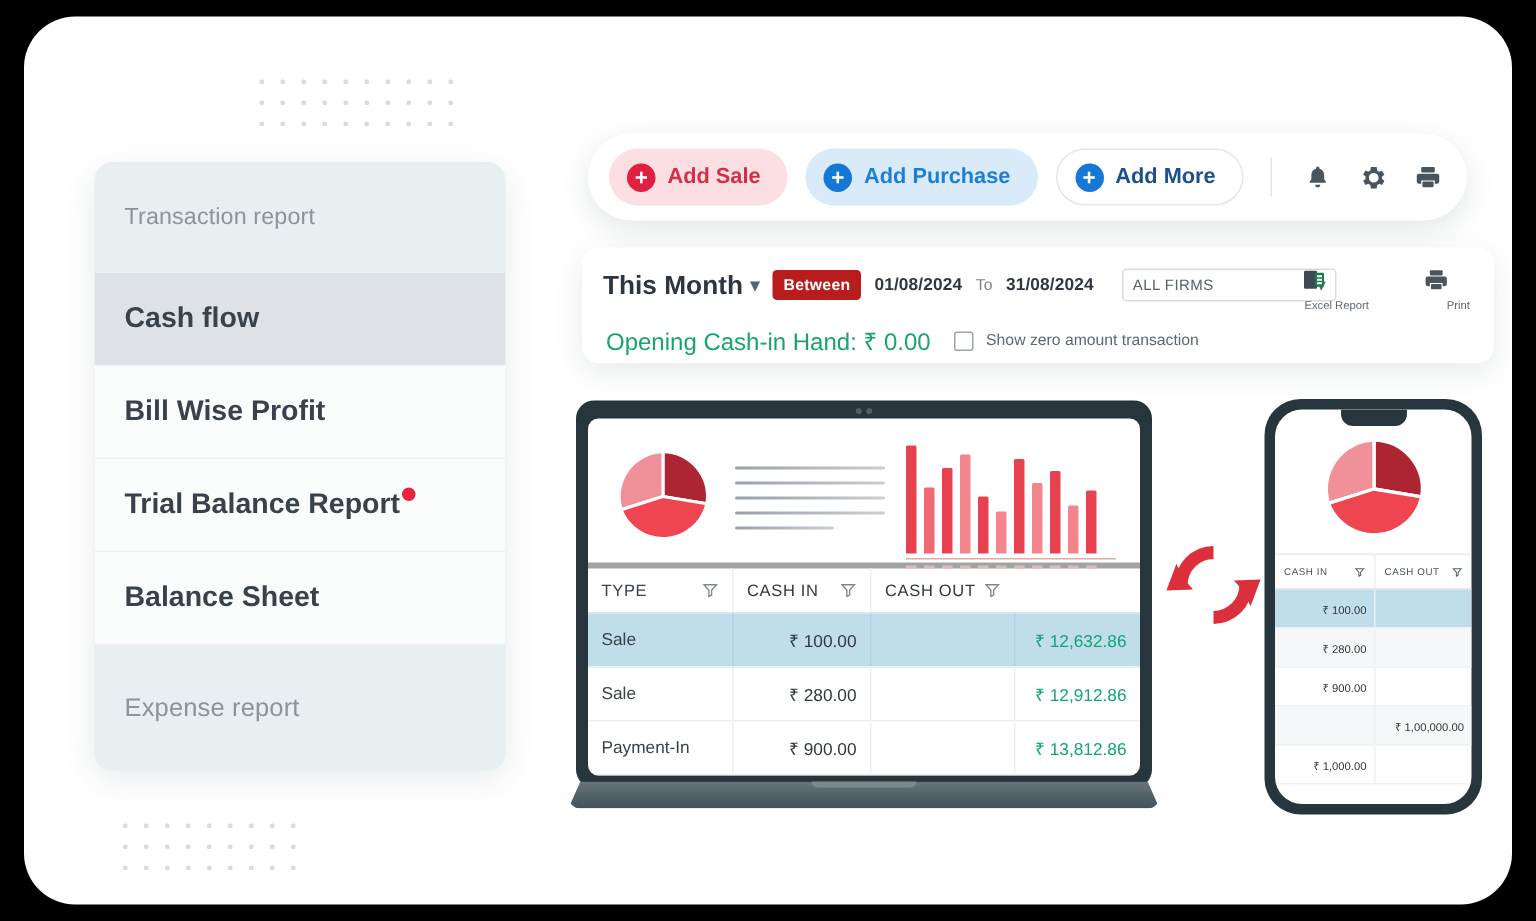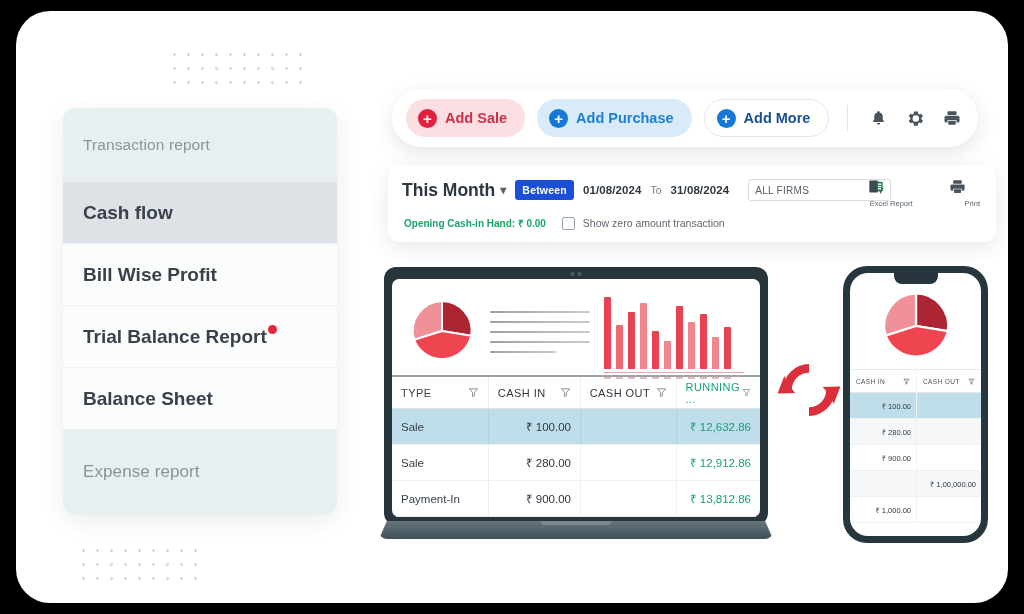--- a/index.html
+++ b/index.html
@@ -110,40 +110,40 @@
     box-shadow: 0 6px 20px rgba(40,60,70,.11);
     padding: 10px 14px 0 14px;
   }
   .fb-row1 { display: flex; align-items: center; gap: 9px; height: 30px; }
   .fb-period {
     font-size: 17.5px; font-weight: bold; color: #2d3640;
     display: flex; align-items: center; gap: 5px; cursor: pointer;
   }
   .caret { font-size: 12px; color: #5a646e; }
   .fb-between {
-    background: #1d4ed8; color: #ffffff;
+    background: #b91c1c; color: #ffffff;
     font-size: 10.5px; font-weight: bold;
     padding: 4px 7px; border-radius: 3px; letter-spacing: .2px;
   }
   .fb-date {
     font-size: 11.5px; font-weight: bold; color: #2f3840;
     letter-spacing: .1px; cursor: pointer;
   }
   .fb-to { font-size: 10.5px; color: #77808a; }
   .fb-firm {
     margin-left: 10px;
     width: 143px; height: 22px;
     border: 1px solid #d9dde1; border-radius: 3px;
     background: #fff;
     display: flex; align-items: center; justify-content: space-between;
     padding: 0 6px; font-size: 10px; color: #55606a; letter-spacing: .3px;
     cursor: pointer;
   }
   .fb-row2 { display: flex; align-items: center; gap: 16px; margin-top: 11px; padding-left: 2px; }
-  .fb-open { font-size: 10px; font-weight: bold; color: #1aa46b; text-align: right; }
+  .fb-open { font-size: 16px; font-weight: normal; color: #1aa46b; text-align: right; }
   .fb-check {
     width: 13px; height: 13px; border: 1.6px solid #9aa3ab;
     border-radius: 2px; background:#fff; cursor: pointer;
   }
   .fb-checklabel { font-size: 10.5px; color: #5d6770; margin-left: -8px; }
   .fb-tools { position: absolute; right: 16px; top: 13px; display: flex; gap: 22px; }
   .fb-tool { display: flex; flex-direction: column; align-items: center; gap: 4px; cursor: pointer; }
   .fb-tool-label { font-size: 7.5px; color: #5d6770; margin-left: 30px; }
 
   
@@ -181,21 +181,21 @@
   .lines i { height: 2px; background: linear-gradient(90deg,#9aa1a6,#c9ced2); display: block; border-radius: 1px; }
   .bars { width: 140px; height: 76px; display: flex; align-items: flex-end; gap: 5px; flex: 0 0 auto; position: relative; }
   .bars .bar { width: 7px; border-radius: 1px 1px 0 0; }
   .bars .axis { position: absolute; left: 0; bottom: -4px; width: 100%; height: 1px; background: #e4a9a9; }
   .bars .ticks { position: absolute; left: 0; bottom: -10px; width: 100%; display: flex; gap: 5px; }
   .bars .ticks i { width: 7px; height: 2px; background: #ddbcbc; display: block; }
 
   
   .tbl { flex: 1 1 auto; display: flex; flex-direction: column; font-size: 11.5px; }
   .tbl .thead {
-    display: flex; border-top: 2px solid #a3a3a3; border-bottom: 1px solid #e0e4e6;
+    display: flex; border-top: 4px solid #a3a3a3; border-bottom: 1px solid #e0e4e6;
     height: 34px; align-items: center; color: #4a535b;
     font-size: 11px; letter-spacing: .45px;
   }
   .tbl .thead .th { display: flex; align-items: center; justify-content: space-between; padding: 0 9px; height: 100%; }
   .tbl .th + .th { border-left: 1px solid #edf0f1; }
   .funnel { opacity: .75; }
   .tbl .trow { display: flex; height: 36px; align-items: center; border-bottom: 1px solid #edf0f1; }
   .tbl .trow.sel { background: #bfdeea; }
   .tbl .td { padding: 0 9px; height: 100%; display: flex; align-items: center; }
   .tbl .td + .td { border-left: 1px solid #edf0f1; }
@@ -468,26 +468,20 @@
               <svg class="funnel" width="11" height="11" viewBox="0 0 24 24" fill="none" stroke="#566069" stroke-width="2">
                   <path d="M3 4h18l-7 8v7l-4 2v-9z"></path>
                 </svg>
             </div>
             <div class="th c-out">
               <span>CASH OUT</span>
               <svg class="funnel" width="11" height="11" viewBox="0 0 24 24" fill="none" stroke="#566069" stroke-width="2">
                   <path d="M3 4h18l-7 8v7l-4 2v-9z"></path>
                 </svg>
             </div>
-            <div class="th c-run">
-              <span>RUNNING ...</span>
-              <svg class="funnel" width="11" height="11" viewBox="0 0 24 24" fill="none" stroke="#566069" stroke-width="2">
-                  <path d="M3 4h18l-7 8v7l-4 2v-9z"></path>
-                </svg>
-            </div>
           </div>
           <div id="lt-rows">
               <div class="trow sel">
                 <div class="td c-type">Sale</div>
                 <div class="td c-in">₹ 100.00</div>
                 <div class="td c-out"></div>
                 <div class="td c-run">₹ 12,632.86</div>
               </div>
               <div class="trow">
                 <div class="td c-type">Sale</div>

